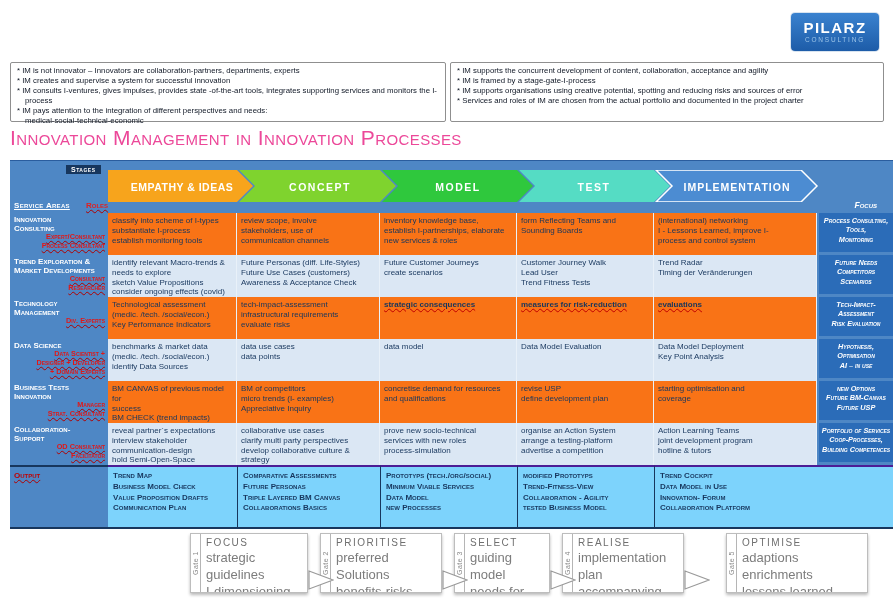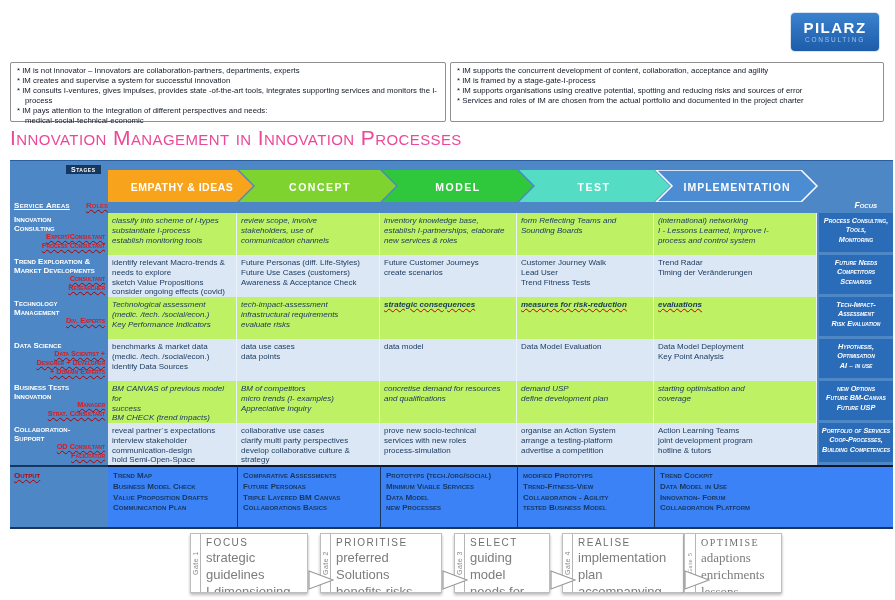--- a/index.html
+++ b/index.html
@@ -68,39 +68,39 @@
   .area{font-size:8px;font-weight:bold;font-variant:small-caps;line-height:1.15;white-space:pre-line;}
   .roles{
     font-size:7.3px;font-weight:bold;font-variant:small-caps;color:#e01818;
     text-align:right;line-height:1.2;white-space:pre-line;
     text-decoration:underline wavy #b00000 1px;
   }
   .cell{
     font-size:8px;color:#17365d;line-height:1.22;padding:3px 4px;box-sizing:border-box;
     border-right:1px solid #e9f1f9;overflow:hidden;white-space:pre-line;
   }
-  .row-a{background:#bef264;font-style:italic;}
+  .row-a{background:#f97316;}
   .row-b{background:#dbe7f4;}
   .flagged{
     text-decoration:underline wavy #c00000 1px;font-weight:bold;
   }
   .focuscell{
     background:#2b6cb8;color:#fff;font-size:7.3px;font-weight:bold;font-style:italic;
     font-variant:small-caps;text-align:center;line-height:1.3;
     display:flex;align-items:flex-start;justify-content:center;
     padding:3px 2px;box-sizing:border-box;white-space:pre-line;
     border-left:2px solid #4e87c5;border-bottom:3px solid #4e87c5;
   }
   .outlabel{
     border-top:2px solid #17365d;color:#c00000;font-size:8px;font-weight:bold;
     font-variant:small-caps;padding:4px 4px;box-sizing:border-box;
     text-decoration:underline wavy #b00000 1px;
   }
   .outcell{
-    border-top:2px solid #0f172a;background:#3b82f6;color:#17365d;
+    border-top:2px solid #4c1d95;background:#7dd3fc;color:#17365d;
     font-size:8px;font-weight:bold;font-variant:small-caps;line-height:1.35;
     padding:4px 5px;box-sizing:border-box;white-space:pre-line;overflow:hidden;
   }
   .outcell + .outcell{border-left:1px solid #17365d;}
   .outspan{grid-column:6/8;}
 
   
   .gates{position:absolute;left:190px;top:533px;height:60px;}
   .gate{
     position:absolute;top:0;height:60px;background:#fff;border:1px solid #bdbdbd;
@@ -252,21 +252,21 @@
 Strat. Consultant</div>
     </div>
     <div class="cell row-a">BM CANVAS of previous model for
 success
 BM CHECK (trend impacts)</div>
     <div class="cell row-a">BM of competitors
 micro trends (I- examples)
 Appreciative Inquiry</div>
     <div class="cell row-a">concretise demand for resources
 and  qualifications</div>
-    <div class="cell row-a">demand USP
+    <div class="cell row-a">revise USP
 define development plan</div>
     <div class="cell row-a">starting optimisation and
 coverage</div>
     <div class="focuscell">new Options
 Future BM-Canvas
 Future USP</div>
 
     <div class="rowlabel">
       <div class="area">Collaboration-
 Support</div>
@@ -347,21 +347,21 @@
   </div>
   <div class="gate" style="left:372px;width:122px;">
     <div class="gate-num">Gate 4</div>
     <div class="gate-content">
       <div class="gate-title">REALISE</div>
       <div class="gate-body">implementation plan
 accompanying
 measures</div>
     </div>
   </div>
-  <div class="gate" style="left:494px;width:98px;font-family:Liberation Serif, serif;">
+  <div class="gate" style="left:536px;width:142px;">
     <div class="gate-num">Gate 5</div>
     <div class="gate-content">
       <div class="gate-title">OPTIMISE</div>
       <div class="gate-body">adaptions
 enrichments
 lessons learned</div>
     </div>
   </div>
   <svg class="flag" style="left:118px;" width="26" height="20">
       <polygon points="1,1 25,10 1,19" fill="#ffffff" stroke="#9a9a9a" stroke-width="1.2"></polygon>

